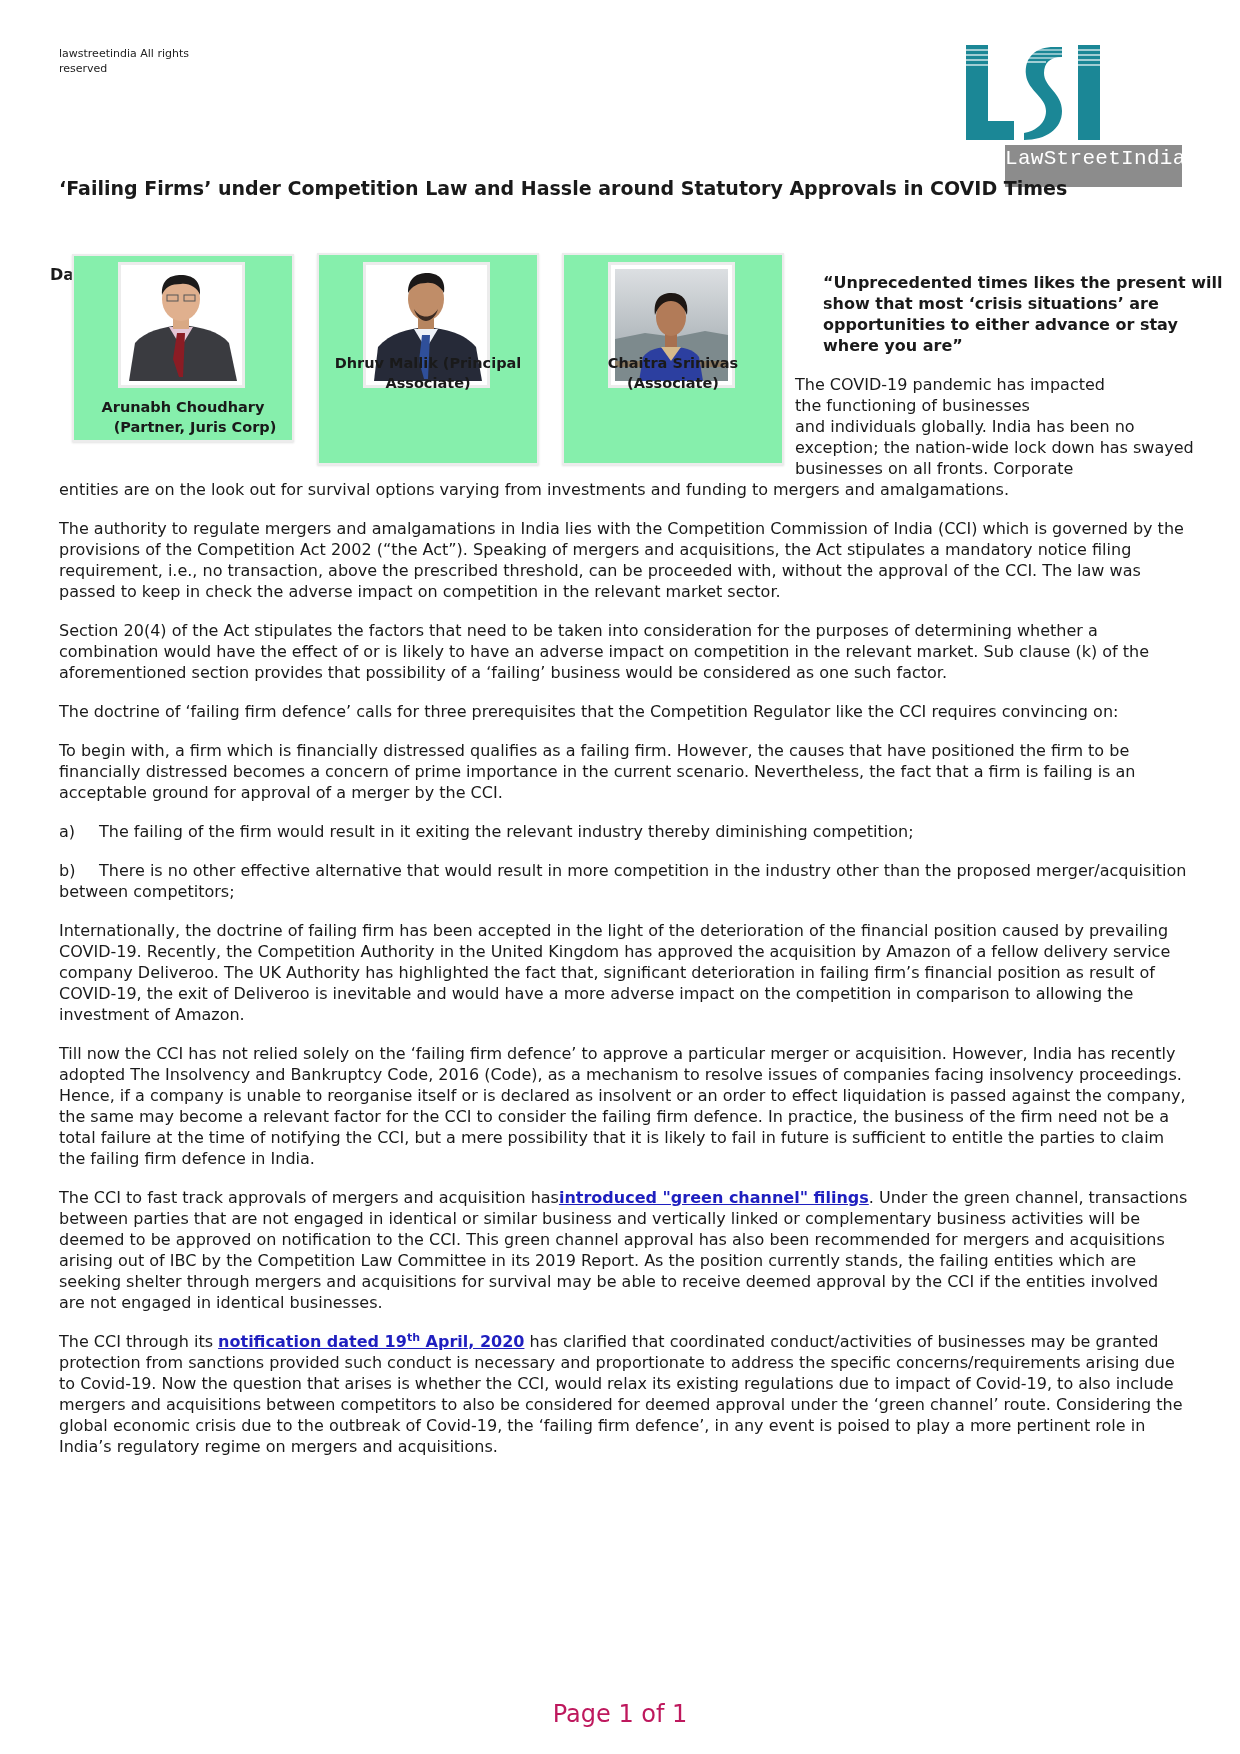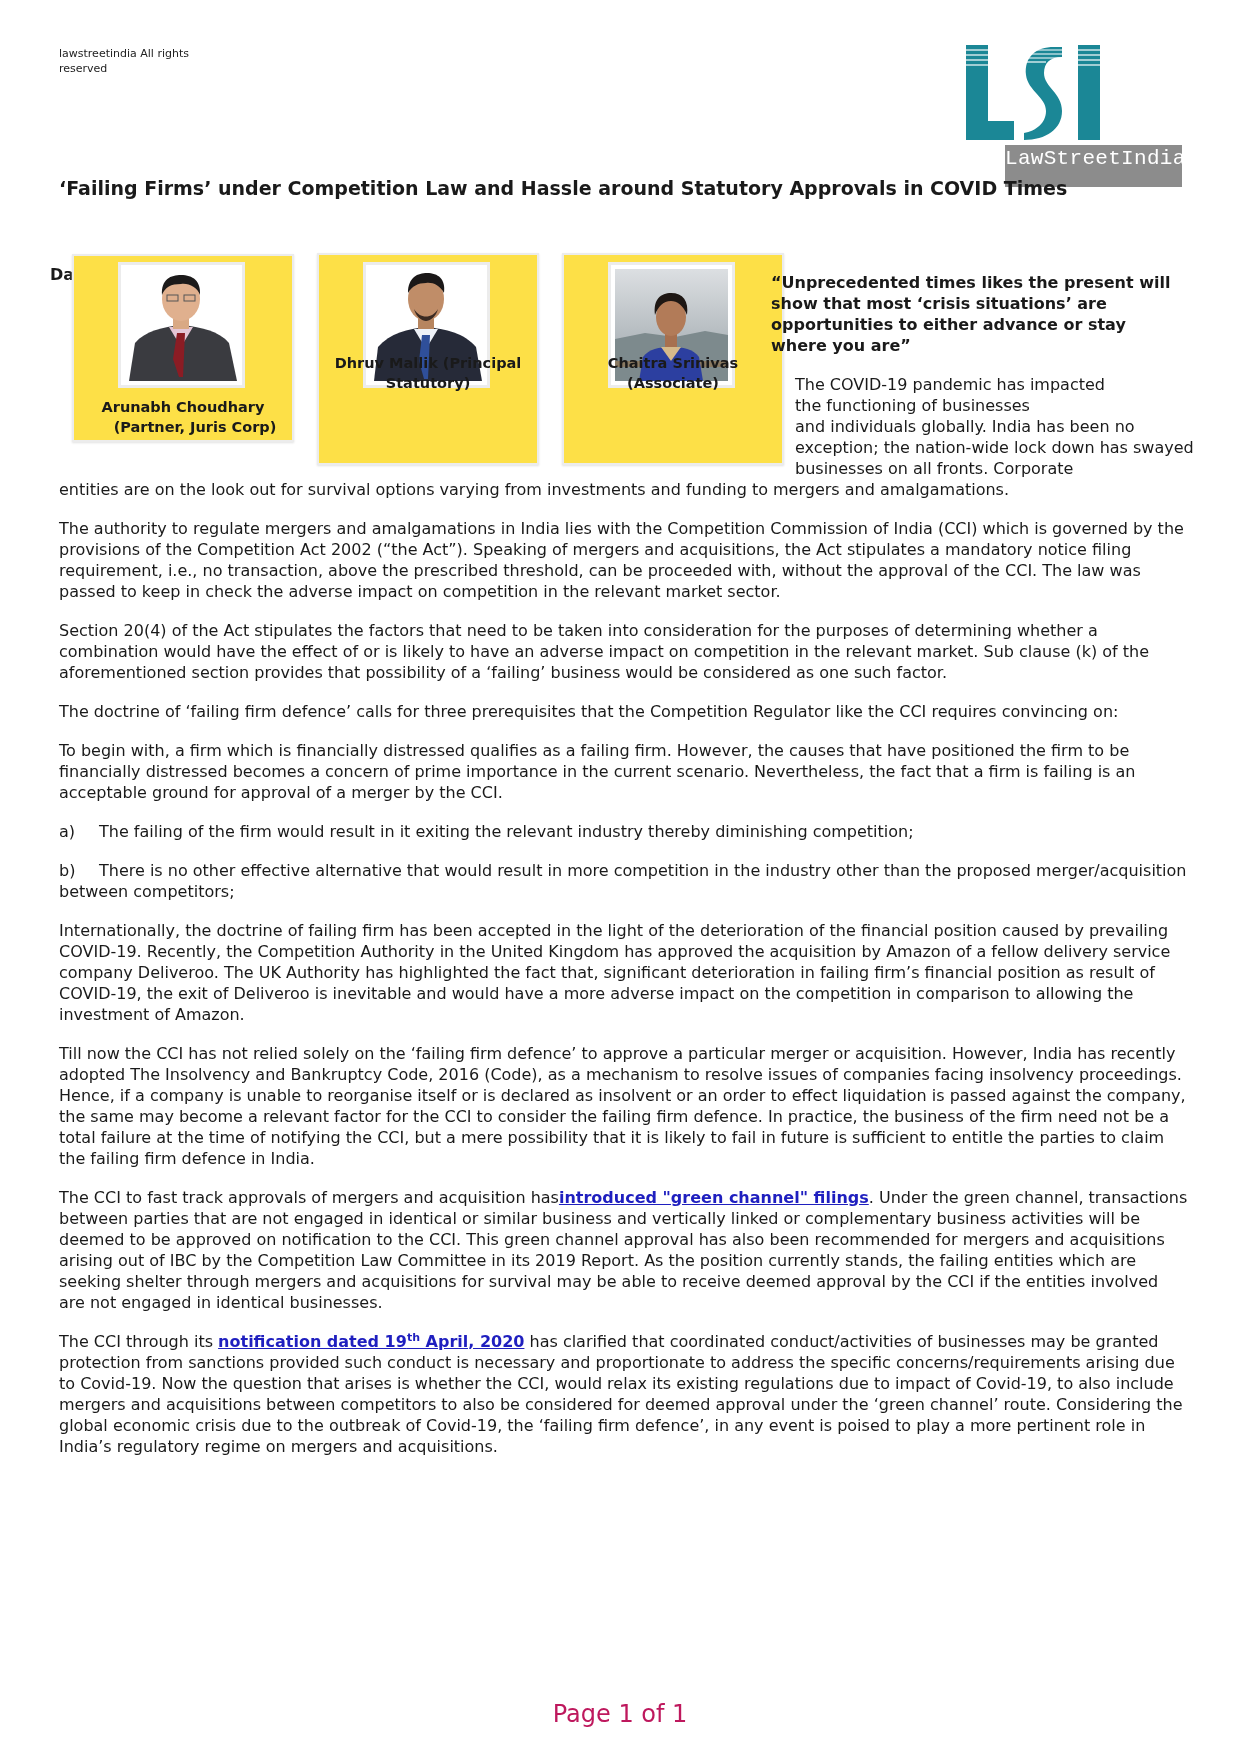--- a/index.html
+++ b/index.html
@@ -6,25 +6,25 @@
   body { width:1240px; height:1754px; position:relative; overflow:hidden;
          font-family:"DejaVu Sans", sans-serif; color:#1a1a1a; }
   .hdr { position:absolute; left:59px; top:46px; font-size:11px; line-height:15px; width:170px; color:#222; }
   .logo { position:absolute; left:960px; top:45px; width:222px; height:128px; }
   .logo .letters { position:absolute; left:6px; top:0; width:140px; height:95px; }
   .logo .word { position:absolute; left:45px; top:100px; width:177px; height:42px; background:#8c8c8c;
                color:#fff; font-family:Liberation Mono, monospace; font-size:21px; line-height:28px;
                text-align:center; letter-spacing:0.3px; }
   .title { position:absolute; left:59px; top:176px; font-size:19px; font-weight:bold; line-height:24px; white-space:nowrap; }
   .date { position:absolute; left:50px; top:232px; font-size:16px; font-weight:bold; line-height:20px;margin-top:33px; }
-  .card { position:absolute; background:#fde047; border:2px solid #ececec; box-shadow:0 1px 2px #e2e2e2; }
+  .card { position:absolute; background:#86efac; border:2px solid #ececec; box-shadow:0 1px 2px #e2e2e2; }
   .card .photo { position:absolute; border:3px solid #ececec; background:#fff; }
   .card .photo .img { position:absolute; left:4px; top:4px; right:4px; bottom:4px; overflow:hidden; }
   .card .name { position:absolute; left:0; right:0; text-align:center; font-size:14.5px; font-weight:bold; line-height:19px; }
-  .quote { position:absolute; left:771px; top:272px; width:400px; font-size:16px; font-weight:bold; line-height:21px; }
+  .quote { position:absolute; left:823px; top:272px; width:400px; font-size:16px; font-weight:bold; line-height:21px; }
   .intro { position:absolute; left:795px; top:374px; width:400px; font-size:16px; line-height:21px; }
   .body { position:absolute; left:59px; width:1130px; font-size:16px; line-height:21px; }
   .body p { margin:0 0 18px 0; }
   .lnk { color:#1f1fbf; font-weight:bold; text-decoration:underline; }
   .lnk sup { font-size:11px; line-height:0; }
   .li-label { display:inline-block; width:40px; }
   .footer { position:absolute; left:0; width:1240px; top:1700px; text-align:center; font-size:24px; line-height:28px; color:#be185d; }
 </style>
 </head>
 <body>
@@ -89,21 +89,21 @@
         <path d="M44 60 L56 80 L68 60 Z" fill="#eef2f8"></path>
         <path d="M52 66 L60 66 L58 110 L54 110 L49 92 Z" fill="#2f4f9a"></path>
         <rect x="48" y="46" width="16" height="14" fill="#b7855f"></rect>
         <ellipse cx="56" cy="30" rx="18" ry="22" fill="#c08d68"></ellipse>
         <path d="M38 24 C38 8 48 4 57 4 C68 4 76 10 74 24 C70 16 62 13 56 14 C48 14 42 17 38 24 Z" fill="#1b1818"></path>
         <path d="M44 40 C50 50 62 50 68 40 C66 48 60 52 56 52 C52 52 46 48 44 40 Z" fill="#3a2a22"></path>
       </svg>
     </div>
   </div>
   <div class="name" style="top:99px;">Dhruv Mallik (Principal</div>
-  <div class="name" style="top:119px;">Statutory)</div>
+  <div class="name" style="top:119px;">Associate)</div>
 </div>
 
 <div class="card" style="left:562px;top:253px;width:218px;height:208px;">
   <div class="photo" style="left:44px;top:7px;width:121px;height:120px;">
     <div class="img">
       <svg width="113" height="112" viewBox="0 0 113 112">
         <defs>
             <linearGradient id="sky" x1="0" y1="0" x2="0" y2="1">
               <stop offset="0" stop-color="#dcdfe2"></stop>
               <stop offset="1" stop-color="#9aa3a8"></stop>

